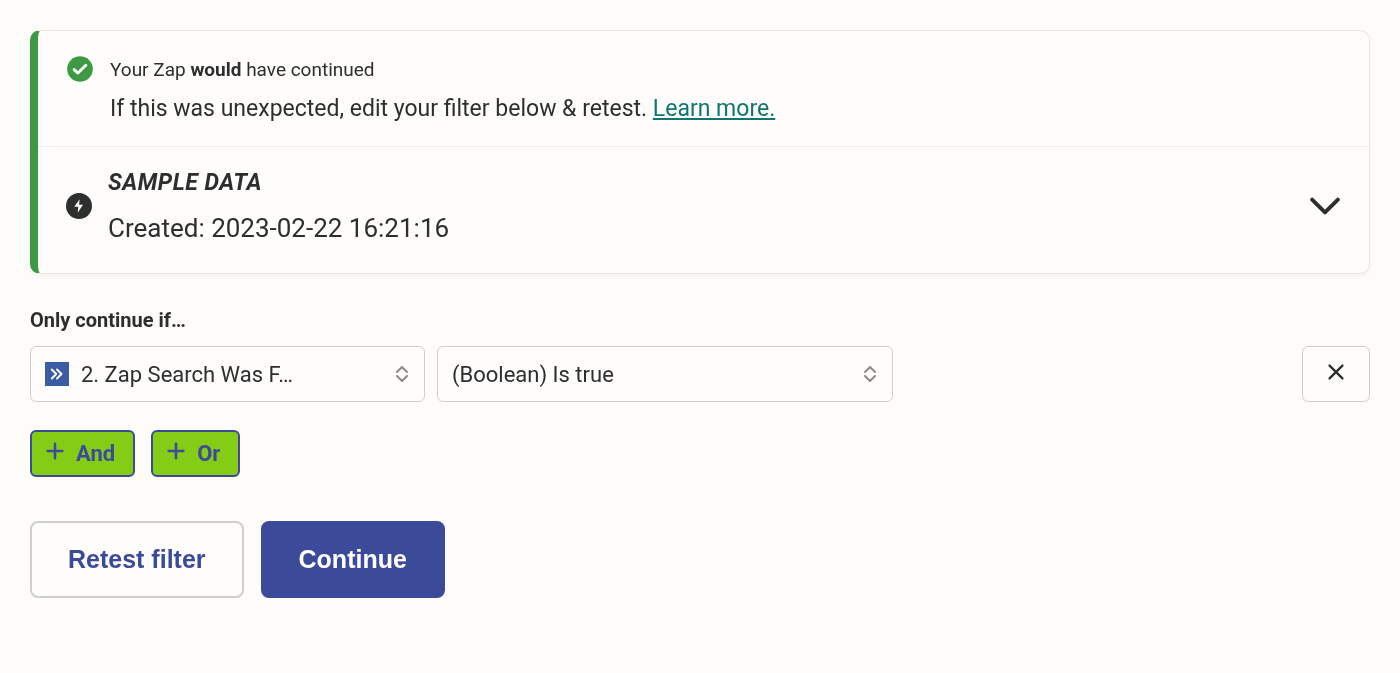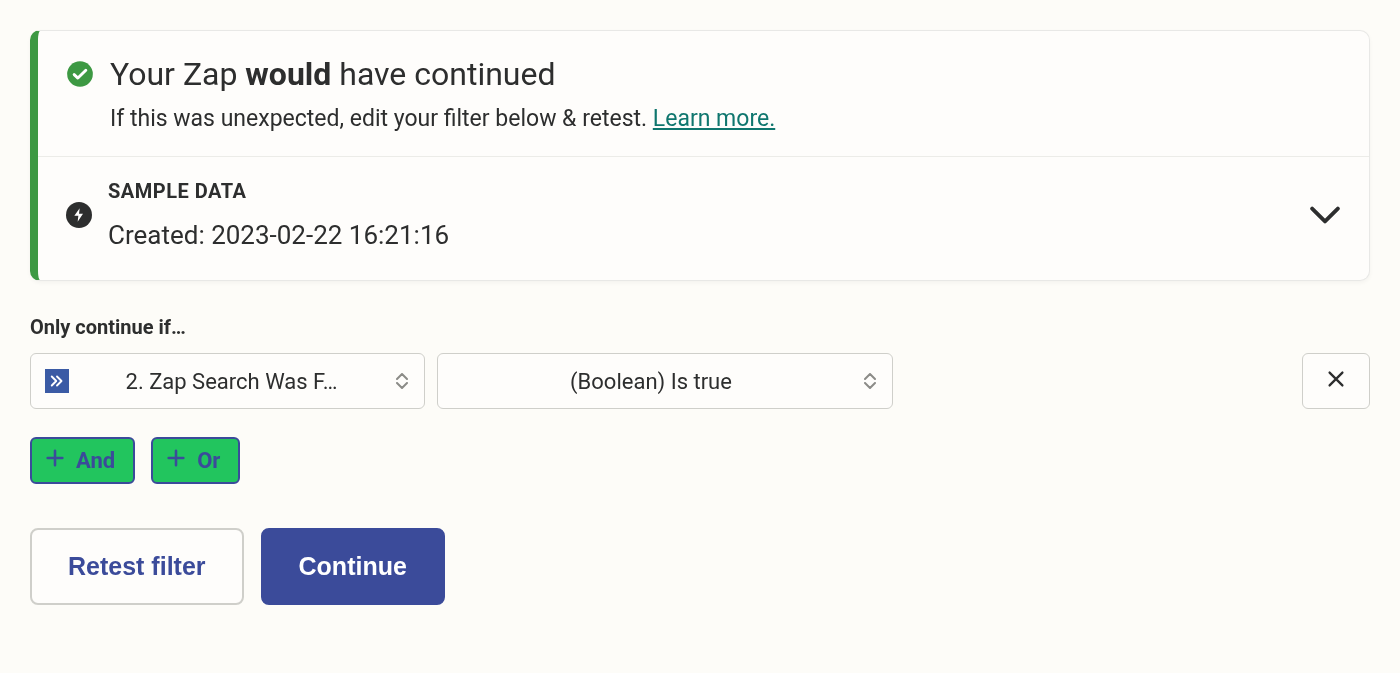--- a/index.html
+++ b/index.html
@@ -35,21 +35,21 @@
       align-items: center;
       gap: 16px;
       margin-bottom: 12px;
     }
     .check-icon {
       width: 28px;
       height: 28px;
       flex-shrink: 0;
     }
     .heading {
-      font-size: 32px;
+      font-size: 19px;
       font-weight: 400;
       color: #2d2e2e;
     }
     .heading strong {
       font-weight: 700;
     }
     .subtext {
       font-size: 23px;
       color: #2d2e2e;
       margin-left: 44px;
@@ -73,24 +73,25 @@
       justify-content: center;
       flex-shrink: 0;
     }
     .bolt-icon svg {
       display: block;
     }
     .sample-text {
       flex: 1;
     }
     .sample-title {
-      font-size: 20px;
+      font-size: 23px;
       font-weight: 700;
       letter-spacing: 0.5px;
       color: #2d2e2e;
+      font-style: italic;
     }
     .sample-created {
       font-size: 26px;
       color: #2d2e2e;
       margin-top: 17px;
     }
     .chevron-down {
       width: 32px;
       height: 20px;
       flex-shrink: 0;
@@ -136,21 +137,20 @@
       display: flex;
       align-items: center;
       justify-content: center;
       flex-shrink: 0;
     }
     .field-text {
       flex: 1;
       white-space: nowrap;
       overflow: hidden;
       text-overflow: ellipsis;
-      text-align: center;
     }
     .sort-arrows {
       width: 16px;
       flex-shrink: 0;
       display: flex;
       flex-direction: column;
       align-items: center;
       gap: 2px;
       color: #8c8c88;
     }
@@ -170,21 +170,21 @@
       color: #2d2e2e;
     }
     .logic-row {
       display: flex;
       gap: 16px;
       margin-top: 28px;
     }
     .logic-btn {
       border: 2px solid #3b4b9a;
       border-radius: 6px;
-      background: #22c55e;
+      background: #84cc16;
       padding: 8px 18px 8px 12px;
       display: flex;
       align-items: center;
       gap: 10px;
       font-size: 22px;
       font-weight: 700;
       color: #3b4b9a;
       cursor: pointer;
     }
     .action-row {

